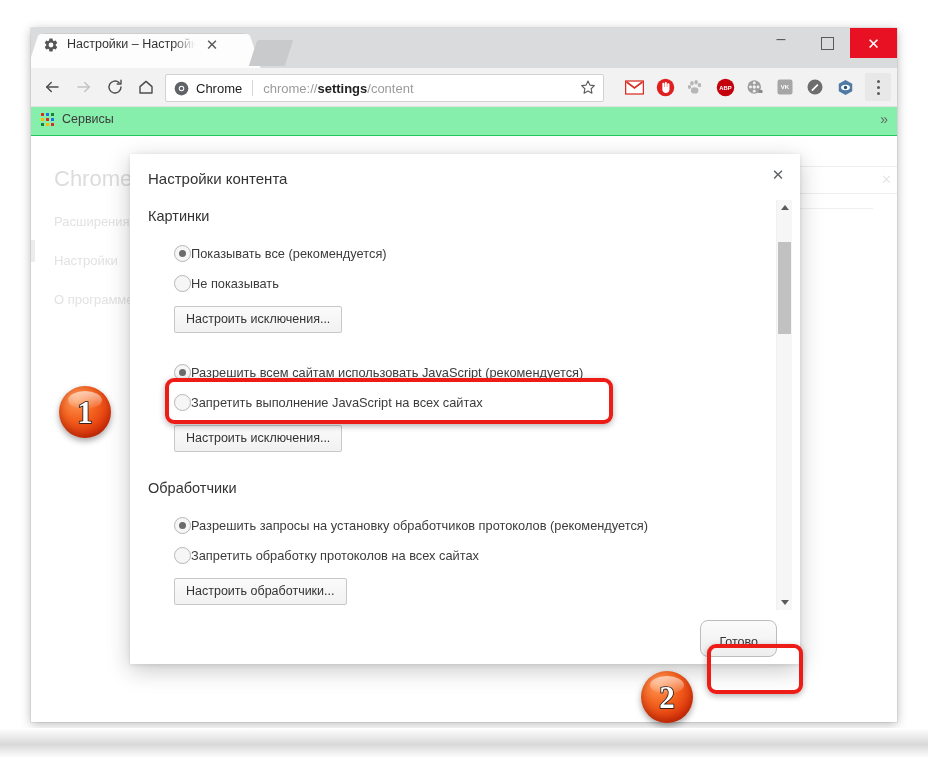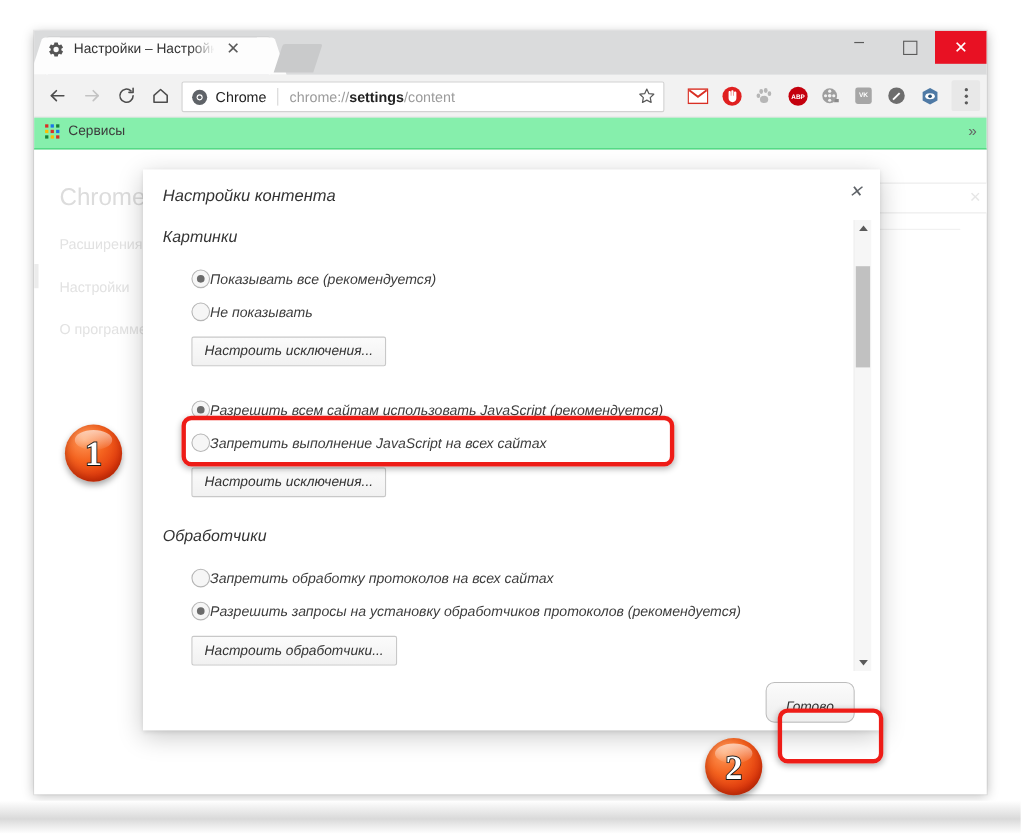--- a/index.html
+++ b/index.html
@@ -243,21 +243,20 @@
     width: 4px; height: 22px; background: #ececec;
   }
 
   
   #dialog {
     position: absolute;
     left: 99px; top: 18px;
     width: 670px; height: 510px;
     background: #fff;
     box-shadow: 0 6px 22px rgba(0,0,0,0.22), 0 1px 4px rgba(0,0,0,0.10);
-    font-style: italic;
   }
   #dialog-close {
     position: absolute; right: 12px; top: 11px;
     width: 20px; height: 20px;
     font-size: 15px; color: #5f6368;
     text-align: center; line-height: 20px;
     cursor: pointer;
   }
   #dialog-title {
     position: absolute; left: 18px; top: 16px;
@@ -644,27 +643,27 @@
                 <span class="radio-label">Запретить выполнение JavaScript на всех сайтах</span>
               </div>
 
               <div class="btn">Настроить исключения...</div>
             </div>
 
             <div class="section">
               <div class="section-title">Обработчики</div>
 
               <div class="radio-row">
+                <span class="radio checked"></span>
+                <span class="radio-label">Разрешить запросы на установку обработчиков протоколов (рекомендуется)</span>
+              </div>
+
+              <div class="radio-row">
                 <span class="radio"></span>
                 <span class="radio-label">Запретить обработку протоколов на всех сайтах</span>
-              </div>
-
-              <div class="radio-row">
-                <span class="radio checked"></span>
-                <span class="radio-label">Разрешить запросы на установку обработчиков протоколов (рекомендуется)</span>
               </div>
 
               <div class="btn">Настроить обработчики...</div>
             </div>
 
           </div>
         </div>
 
         <div id="dlg-scrollbar">
           <div class="sb-arrow up">

